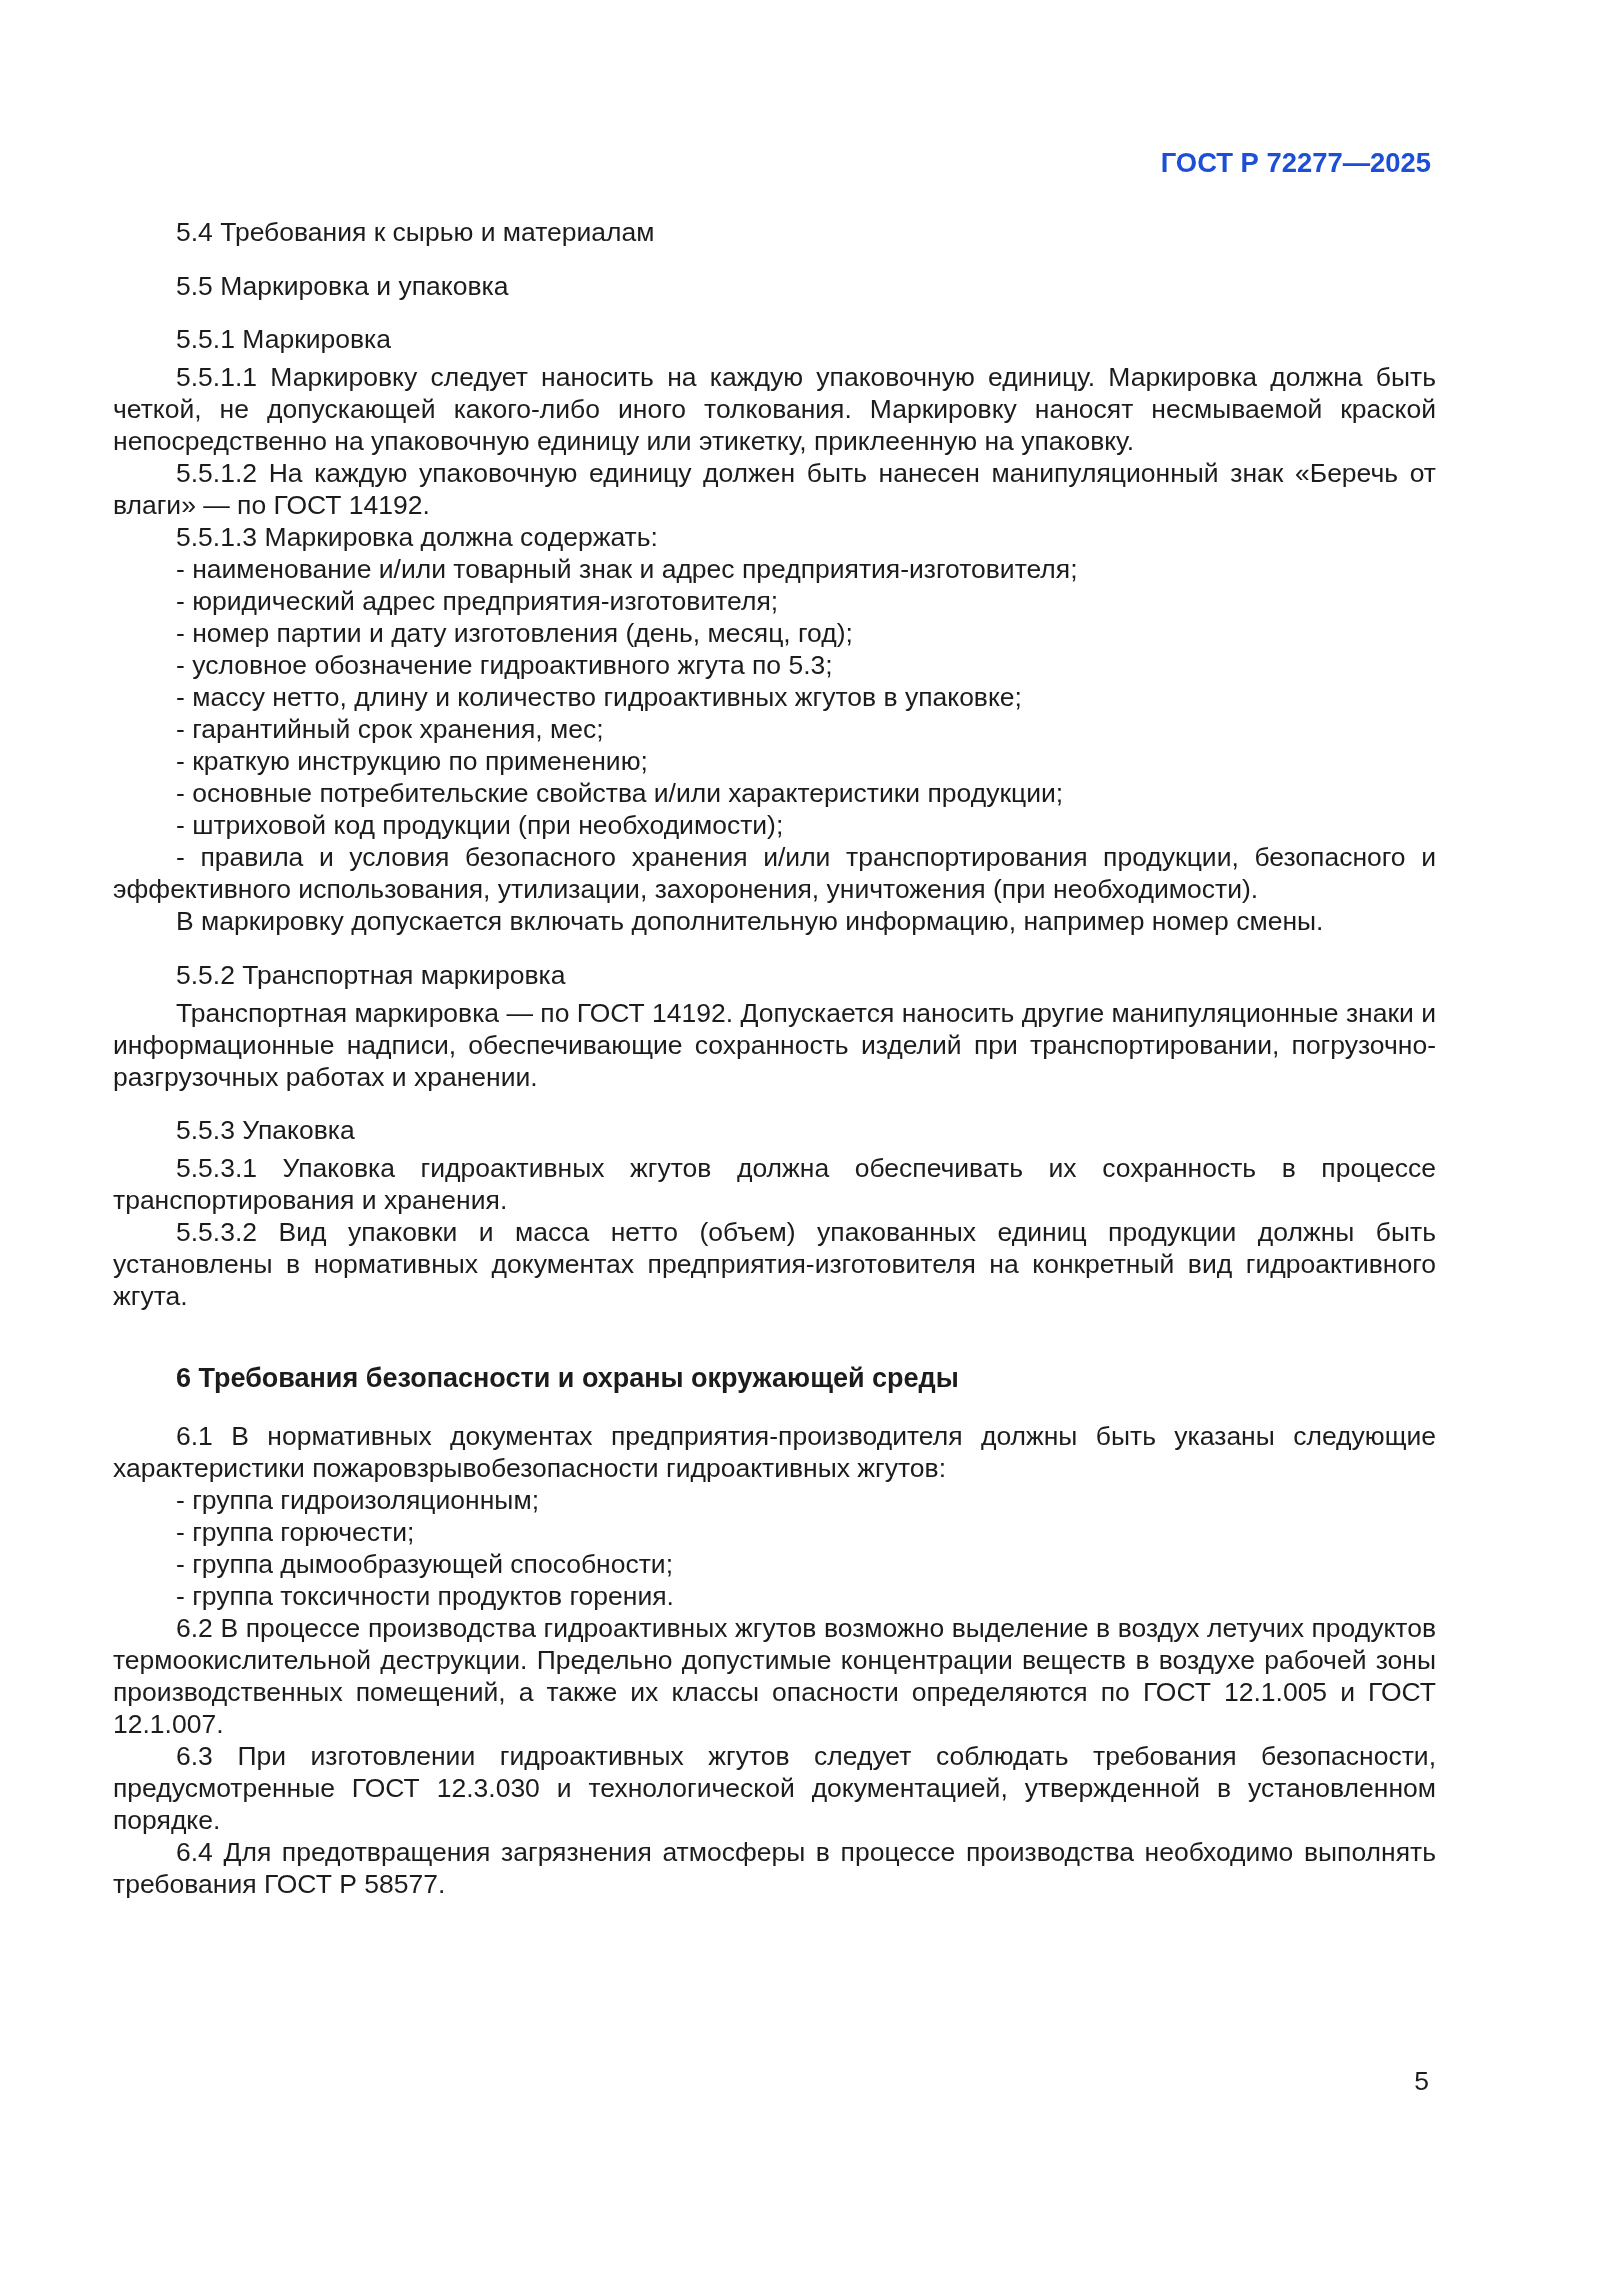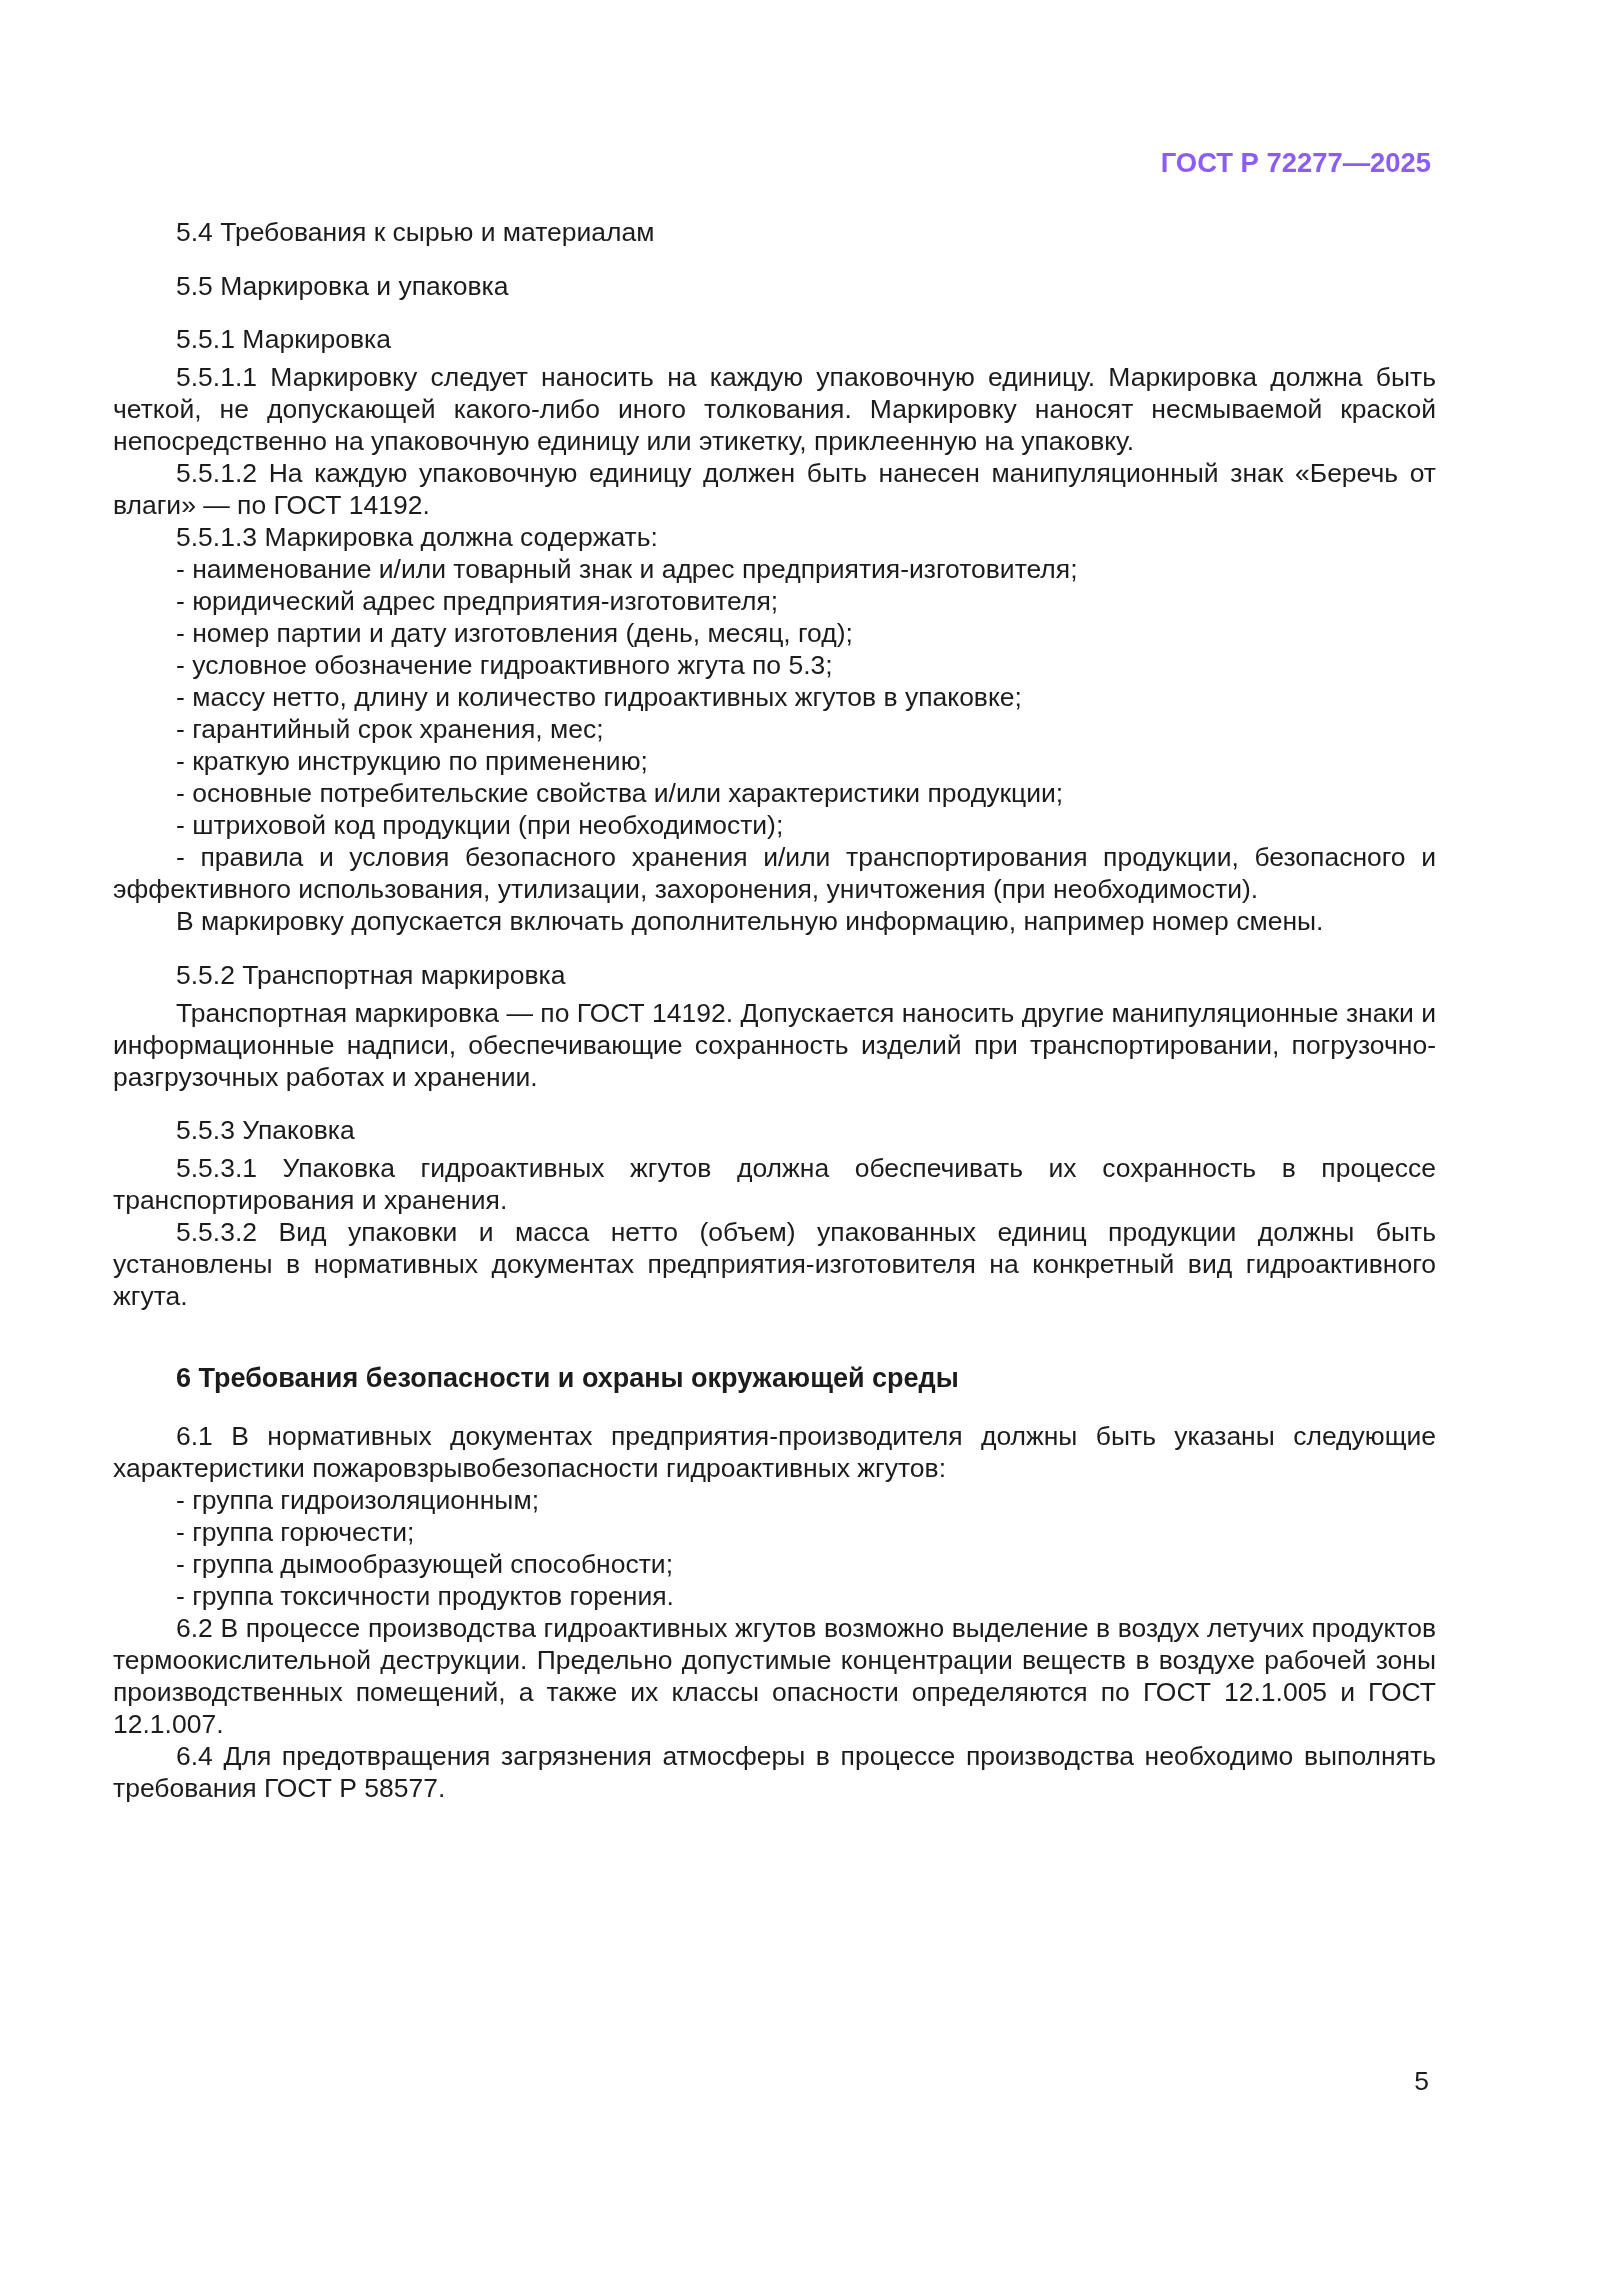--- a/index.html
+++ b/index.html
@@ -15,21 +15,21 @@
     font-family: "Liberation Sans", sans-serif;
     color: #1c1c1c;
     overflow: hidden;
   }
   .doc-header {
     position: absolute;
     top: 147px;
     right: 190px;
     font-size: 27.4px;
     font-weight: bold;
-    color: #8b5cf6;
+    color: #1d4ed8;
     white-space: nowrap;
   }
   .content {
     position: absolute;
     left: 113px;
     top: 216px;
     width: 1323px;
     font-size: 26.5px;
     line-height: 32px;
     text-align: justify;
@@ -93,18 +93,19 @@
       <div class="h">5.5.3 Упаковка</div>
       <div class="p">5.5.3.1 Упаковка гидроактивных жгутов должна обеспечивать их сохранность в процессе транспортирования и хранения.</div>
       <div class="p">5.5.3.2 Вид упаковки и масса нетто (объем) упакованных единиц продукции должны быть установлены в нормативных документах предприятия-изготовителя на конкретный вид гидроактивного жгута.</div>
       <div class="chapter">6 Требования безопасности и охраны окружающей среды</div>
       <div class="p">6.1 В нормативных документах предприятия-производителя должны быть указаны следующие характеристики пожаровзрывобезопасности гидроактивных жгутов:</div>
       <div class="li">- группа гидроизоляционным;</div>
       <div class="li">- группа горючести;</div>
       <div class="li">- группа дымообразующей способности;</div>
       <div class="li">- группа токсичности продуктов горения.</div>
       <div class="p">6.2 В процессе производства гидроактивных жгутов возможно выделение в воздух летучих продуктов термоокислительной деструкции. Предельно допустимые концентрации веществ в воздухе рабочей зоны производственных помещений, а также их классы опасности определяются по ГОСТ 12.1.005 и ГОСТ 12.1.007.</div>
+      <div class="p">6.3 При изготовлении гидроактивных жгутов следует соблюдать требования безопасности, предусмотренные ГОСТ 12.3.030 и технологической документацией, утвержденной в установленном порядке.</div>
       <div class="p">6.4 Для предотвращения загрязнения атмосферы в процессе производства необходимо выполнять требования ГОСТ Р 58577.</div>
     </main>
 
   <div class="page-number">5</div>
 </div>
 
 
 </body></html>

